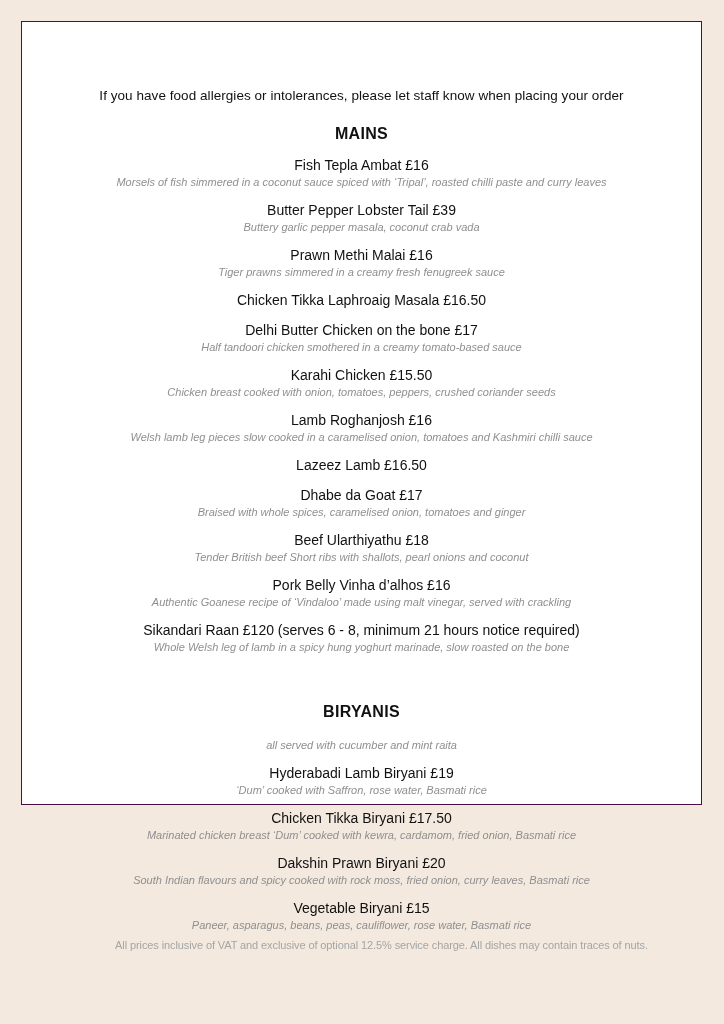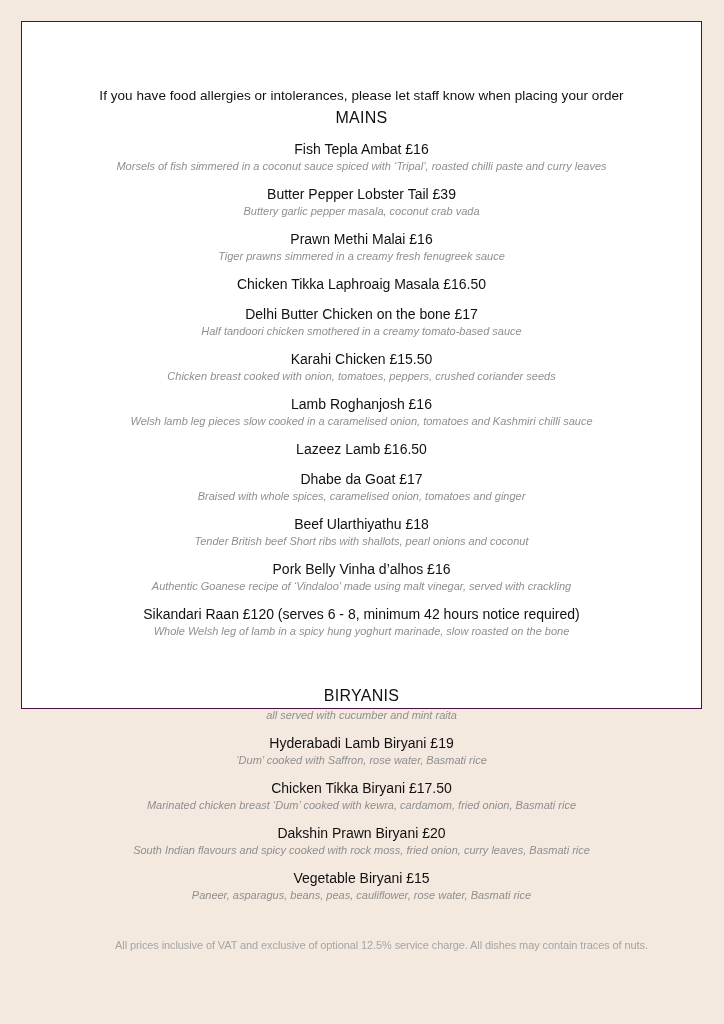--- a/index.html
+++ b/index.html
@@ -12,21 +12,21 @@
       background: #f3e9df;
       position: relative;
       overflow: hidden;
       font-family: "Liberation Sans", sans-serif;
     }
     .page {
       position: absolute;
       left: 21px;
       top: 21px;
       width: 681px;
-      height: 688px;
+      height: 784px;
       background: #ffffff;
       border: 1px solid #4a1046;
       box-sizing: border-box;
     }
     .allergy-note {
       position: absolute;
       top: 66px;
       left: 0;
       right: 0;
       text-align: center;
@@ -37,22 +37,22 @@
     .section {
       position: absolute;
       left: 0;
       right: 0;
       text-align: center;
     }
     .section-title {
       font-size: 16px;
       color: #111111;
       line-height: 20px;
-      margin: 0;
-      font-weight: normal;
+      margin: 16px;
+      font-weight: bold;
       letter-spacing: 0.3px;
     }
     .section-subtitle {
       font-size: 11px;
       font-style: italic;
       color: #8f8f8f;
       line-height: 14px;
       margin-top: 2px;
     }
     .item {
@@ -132,21 +132,21 @@
     </div>
     <div class="item">
       <div class="item-name">Beef Ularthiyathu £18</div>
       <div class="item-desc">Tender British beef Short ribs with shallots, pearl onions and coconut</div>
     </div>
     <div class="item">
       <div class="item-name">Pork Belly Vinha d’alhos £16</div>
       <div class="item-desc">Authentic Goanese recipe of ‘Vindaloo’ made using malt vinegar, served with crackling</div>
     </div>
     <div class="item">
-      <div class="item-name">Sikandari Raan £120 (serves 6 - 8, minimum 42 hours notice required)</div>
+      <div class="item-name">Sikandari Raan £120 (serves 6 - 8, minimum 21 hours notice required)</div>
       <div class="item-desc">Whole Welsh leg of lamb in a spicy hung yoghurt marinade, slow roasted on the bone</div>
     </div>
   </div>
 
   <div class="section biryanis">
     <h2 class="section-title">BIRYANIS</h2>
     <div class="section-subtitle">all served with cucumber and mint raita</div>
 
     <div class="item">
       <div class="item-name">Hyderabadi Lamb Biryani £19</div>

